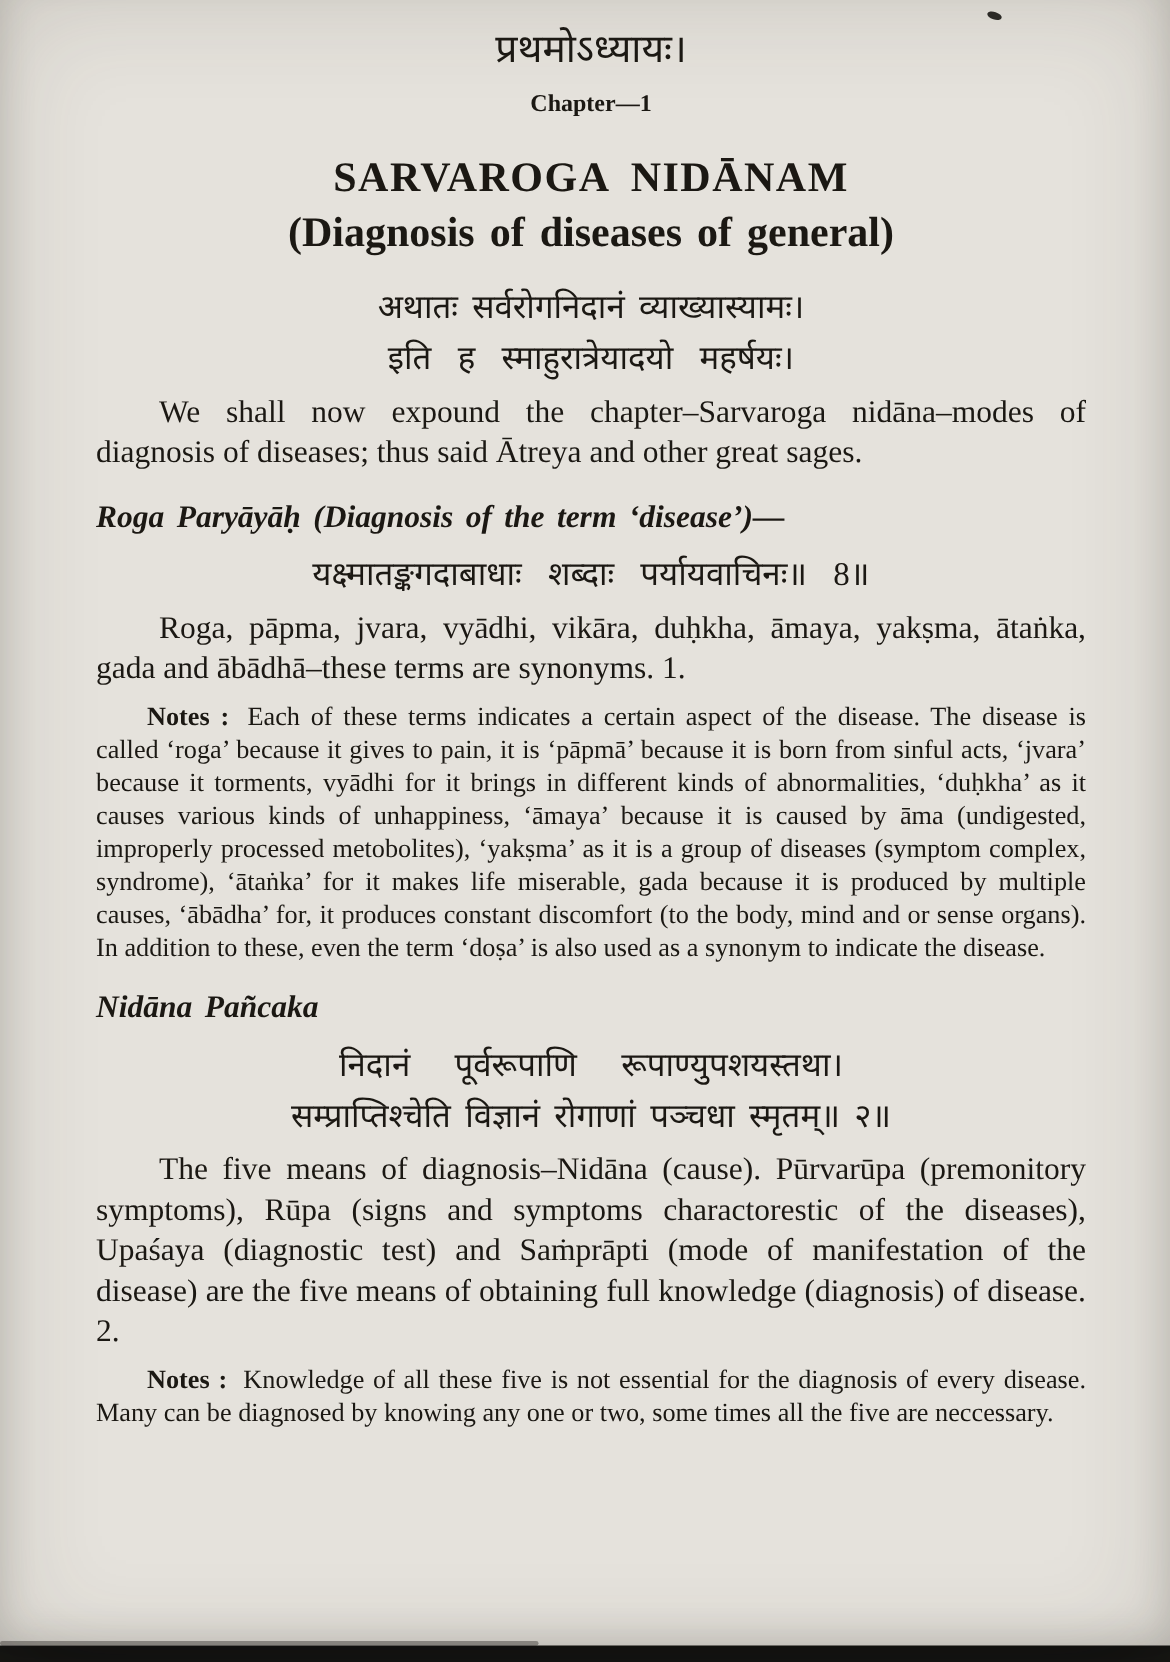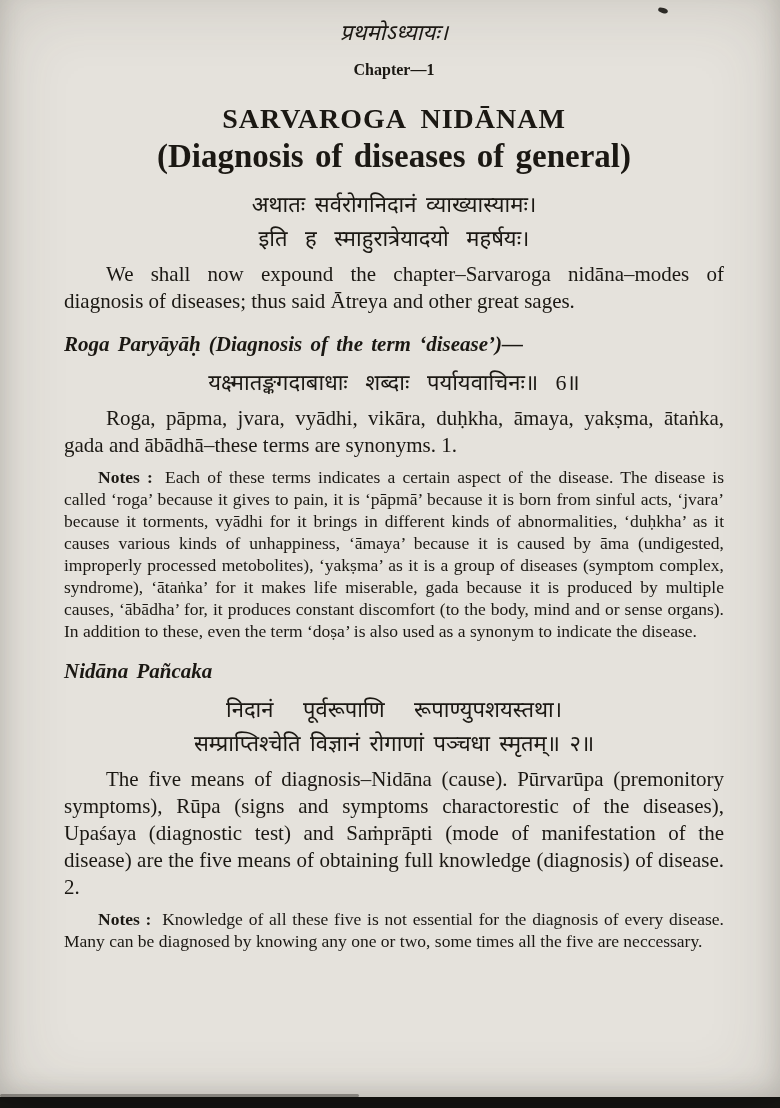--- a/index.html
+++ b/index.html
@@ -20,24 +20,24 @@
   .page::after {
     content: "";
     position: absolute;
     inset: 0;
     pointer-events: none;
     box-shadow: inset 0 0 70px rgba(60,55,45,0.16), inset 0 -16px 24px rgba(45,42,38,0.18);
   }
   .content { padding: 18px 56px 0 64px; }
   .center { text-align: center; }
 
-  .dev-head   { font-size: 22px; line-height: 30px; font-style: italic; }
+  .dev-head   { font-size: 26px; line-height: 30px; }
   .chapter-en { font-size: 16px; line-height: 28px; font-weight: 700; margin-top: 8px; }
   .title      { font-size: 28px; line-height: 34px; margin: 18px 0 0; font-weight: 700; letter-spacing: 1px; word-spacing: 7px; text-align: center; }
-  .subtitle   { font-size: 33px; line-height: 32px; margin: 4px 0 16px; font-weight: 700; word-spacing: 3px; }
+  .subtitle   { font-size: 28px; line-height: 32px; margin: 4px 0 16px; font-weight: 700; word-spacing: 3px; }
 
   .verse { font-size: 22px; line-height: 34px; text-align: center; margin-top: 8px; }
   .invocation-verse { }
   .ws-sm { word-spacing: 4px; }
   .ws-md { word-spacing: 12px; }
   .ws-lg { word-spacing: 24px; }
 
   .body-para {
     font-size: 21px; line-height: 27px;
     text-align: justify; text-indent: 42px;
@@ -92,21 +92,21 @@
       <div class="verse invocation-verse">
         <div class="ws-sm">अथातः सर्वरोगनिदानं व्याख्यास्यामः।</div>
         <div class="ws-md">इति ह स्माहुरात्रेयादयो महर्षयः।</div>
       </div>
       <p class="body-para">We shall now expound the chapter–Sarvaroga nidāna–modes of diagnosis of diseases; thus said Ātreya and other great sages.</p>
     </section>
 
     <section>
       <h3 class="section-heading">Roga Paryāyāḥ (Diagnosis of the term ‘disease’)—</h3>
       <div class="verse">
-        <div class="ws-md">यक्ष्मातङ्कगदाबाधाः शब्दाः पर्यायवाचिनः॥ 6॥</div>
+        <div class="ws-md">यक्ष्मातङ्कगदाबाधाः शब्दाः पर्यायवाचिनः॥ 8॥</div>
       </div>
       <p class="body-para">Roga, pāpma, jvara, vyādhi, vikāra, duḥkha, āmaya, yakṣma, ātaṅka, gada and ābādhā–these terms are synonyms. 1.</p>
       <p class="notes">
         <span class="notes-label">Notes :</span>
         <span>Each of these terms indicates a certain aspect of the disease. The disease is called ‘roga’ because it gives to pain, it is ‘pāpmā’ because it is born from sinful acts, ‘jvara’ because it torments, vyādhi for it brings in different kinds of abnormalities, ‘duḥkha’ as it causes various kinds of unhappiness, ‘āmaya’ because it is caused by āma (undigested, improperly processed metobolites), ‘yakṣma’ as it is a group of diseases (symptom complex, syndrome), ‘ātaṅka’ for it makes life miserable, gada because it is produced by multiple causes, ‘ābādha’ for, it produces constant discomfort (to the body, mind and or sense organs). In addition to these, even the term ‘doṣa’ is also used as a synonym to indicate the disease.</span>
       </p>
     </section>
 
     <section>
       <h3 class="section-heading">Nidāna Pañcaka</h3>

